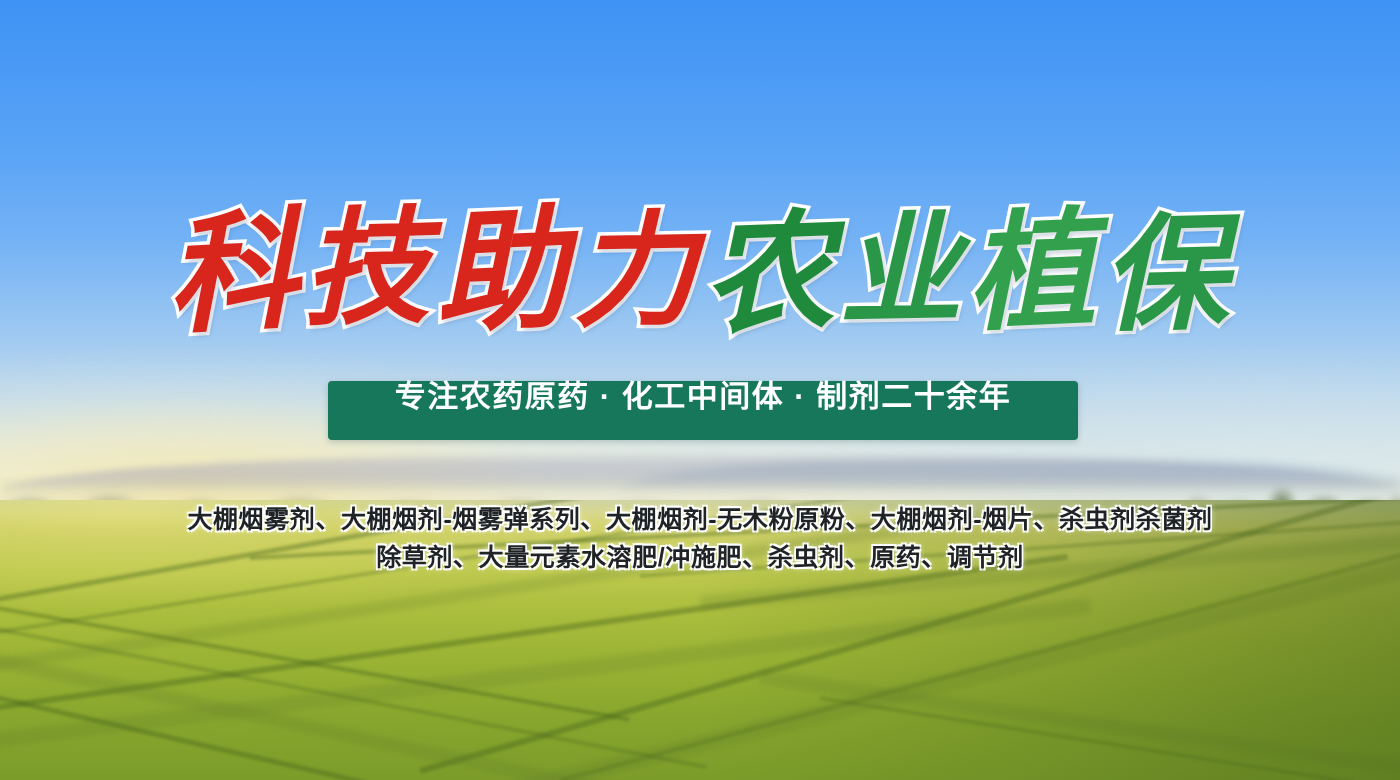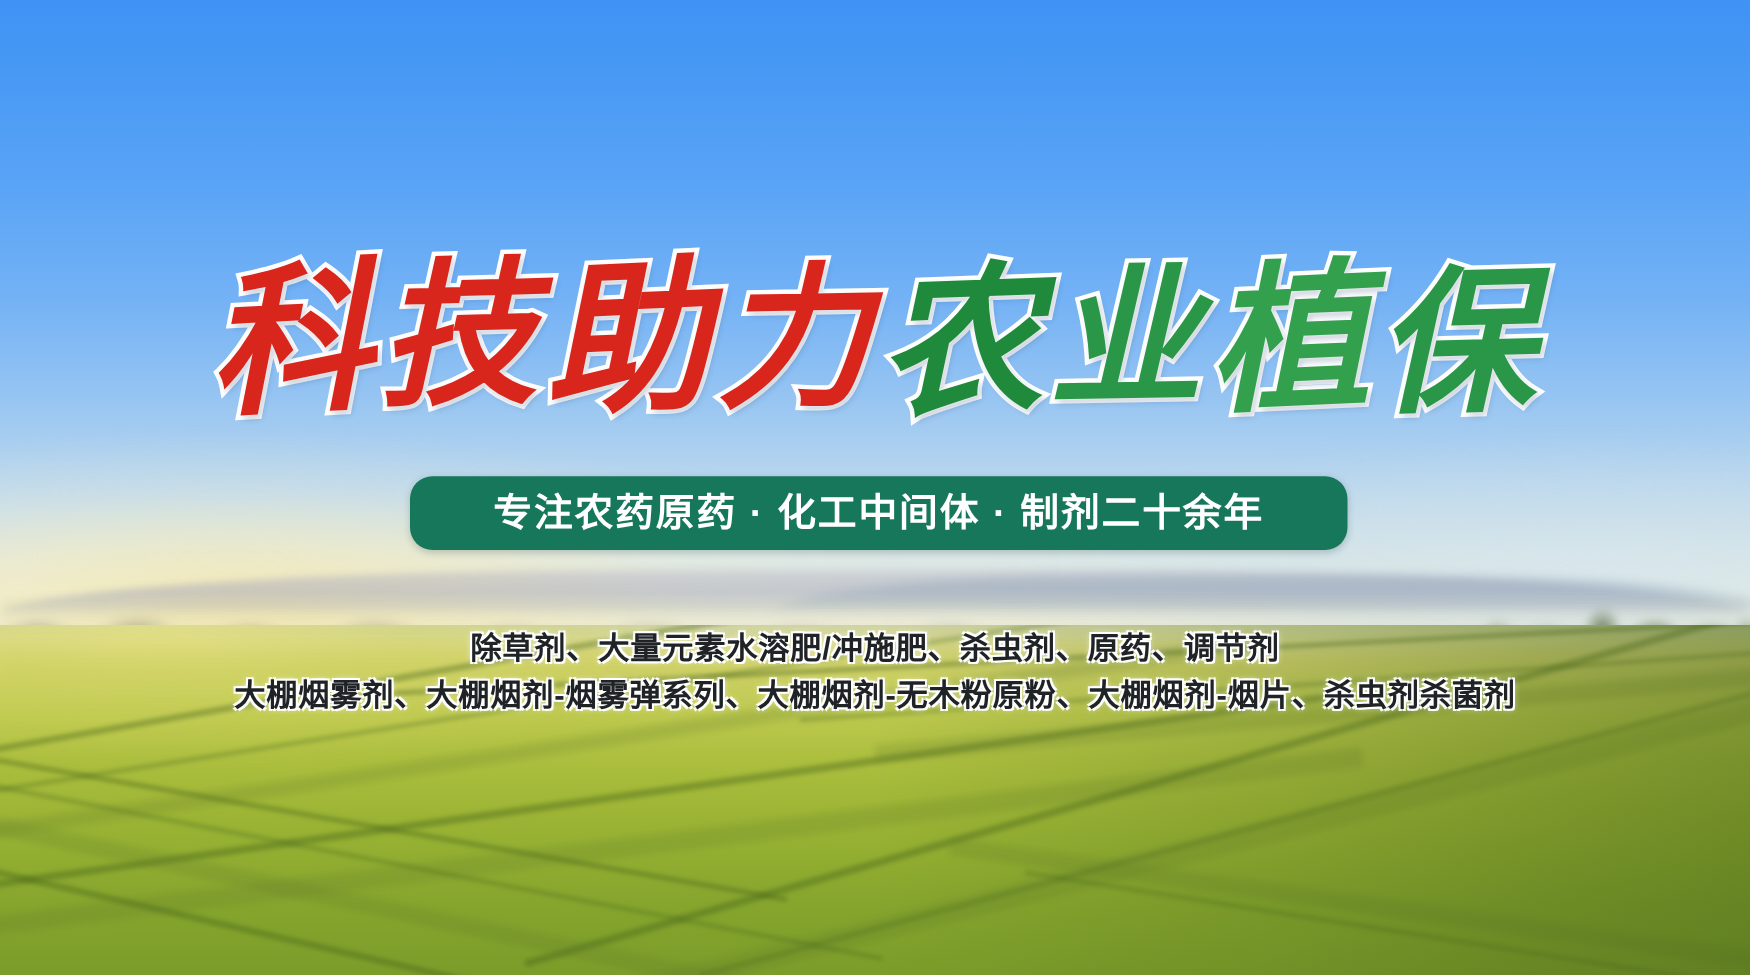--- a/index.html
+++ b/index.html
@@ -221,23 +221,22 @@
   .k6 { transform: rotate(-1deg)  translateY(-3px); font-size: 122px; }
   .k7 { transform: rotate(-2.5deg) translateY(0px);  font-size: 128px; }
   .k8 { transform: rotate(-1.5deg) translateY(2px);  font-size: 126px; }
 
   
   .pill {
     position: absolute;
     left: 328px; top: 381px;
     width: 750px; height: 59px;
     background: #17775a;
-    border-radius: 18px;
+    border-radius: 4px;
     display: flex;
-    align-items: center;
     justify-content: center;
     box-shadow: 0 2px 6px rgba(20,60,50,0.22);
   }
   .pill-text {
     color: #ffffff;
     font-size: 31px;
     font-weight: 700;
     letter-spacing: 1.5px;
     white-space: nowrap;
     line-height: 1;
@@ -312,17 +311,17 @@
 
   <div class="headline">
     <span class="hl-red   k1">科</span><span class="hl-red   k2">技</span><span class="hl-red   k3">助</span><span class="hl-red   k4">力</span><span class="hl-green k5">农</span><span class="hl-green g2 k6">业</span><span class="hl-green g3 k7">植</span><span class="hl-green g2 k8">保</span>
   </div>
 
   <div class="pill">
     <div class="pill-text">专注农药原药 · 化工中间体 · 制剂二十余年</div>
   </div>
 
   <div class="products">
+    <div class="product-line">大棚烟雾剂、大棚烟剂-烟雾弹系列、大棚烟剂-无木粉原粉、大棚烟剂-烟片、杀虫剂杀菌剂</div>
     <div class="product-line">除草剂、大量元素水溶肥/冲施肥、杀虫剂、原药、调节剂</div>
-    <div class="product-line">大棚烟雾剂、大棚烟剂-烟雾弹系列、大棚烟剂-无木粉原粉、大棚烟剂-烟片、杀虫剂杀菌剂</div>
   </div>
 
 </div>
 
 </body></html>

